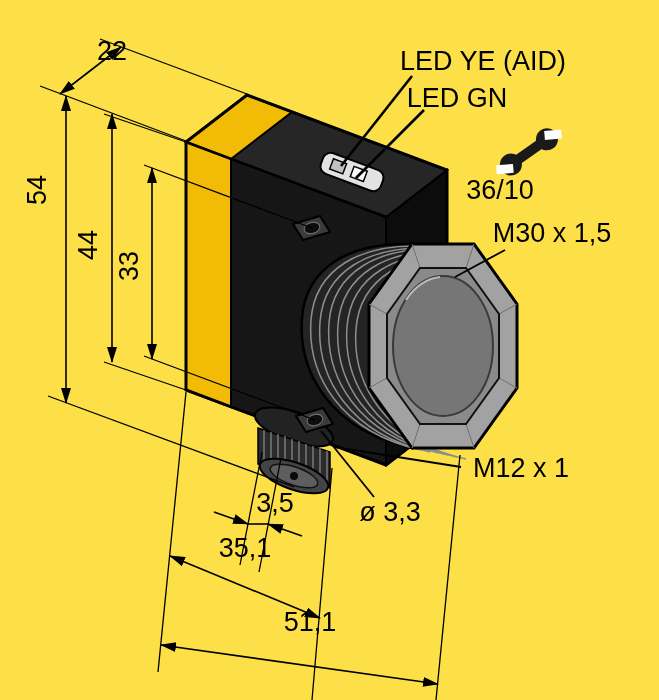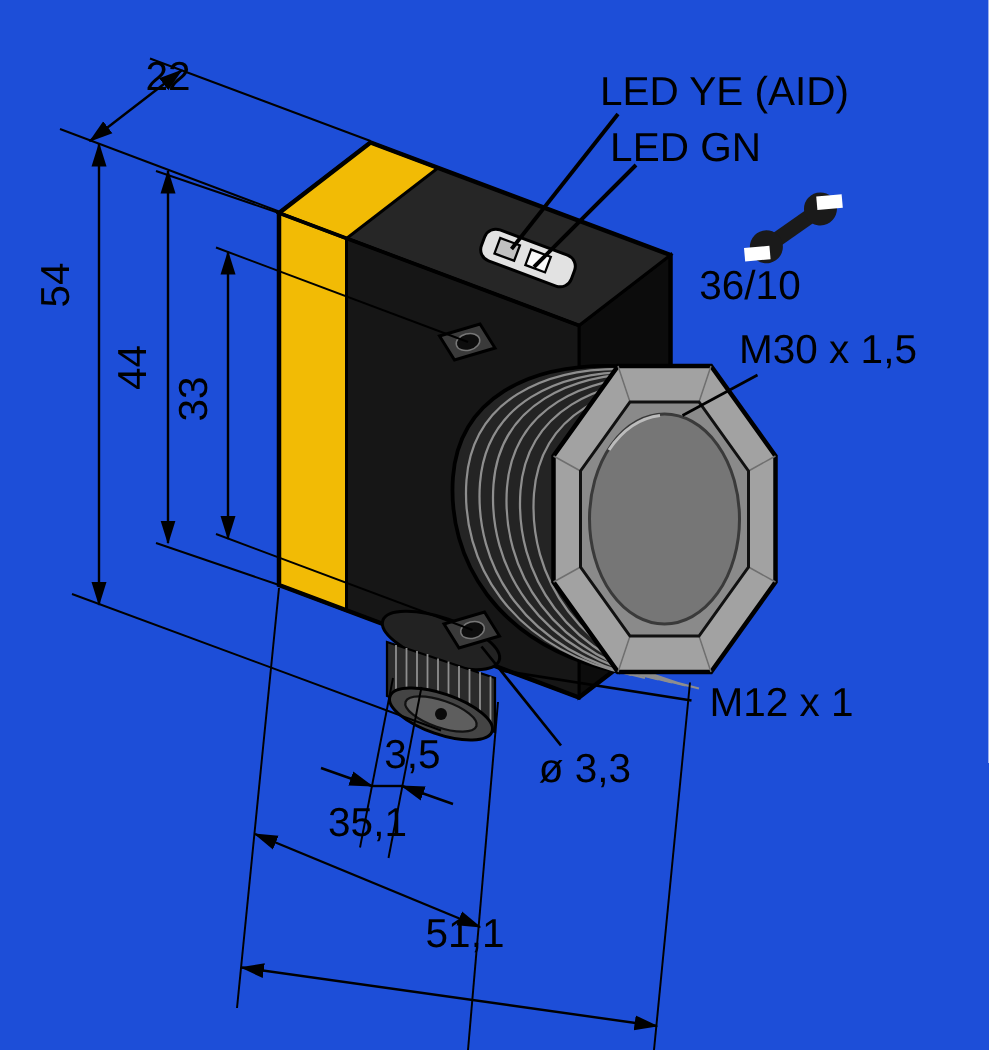--- a/index.html
+++ b/index.html
@@ -1,16 +1,16 @@
 <!DOCTYPE html>
 <html><head>
 <meta charset="utf-8">
 <style>
   html,body{margin:0;padding:0;background:#ffffff;}
-  .canvas{width:659px;height:700px;background:#1d4ed8;position:relative;overflow:hidden;
+  .canvas{width:659px;height:700px;background:#fde047;position:relative;overflow:hidden;
           font-family:"Liberation Sans", sans-serif;}
   svg{display:block;}
   .dim-text{font-family:"Liberation Sans", sans-serif;font-size:27px;fill:#000;}
   .thin{stroke:#000;stroke-width:1.3;fill:none;}
   .dim{stroke:#000;stroke-width:1.6;fill:none;}
   .leader{stroke:#000;fill:none;}
 </style>
 </head>
 <body>
 

